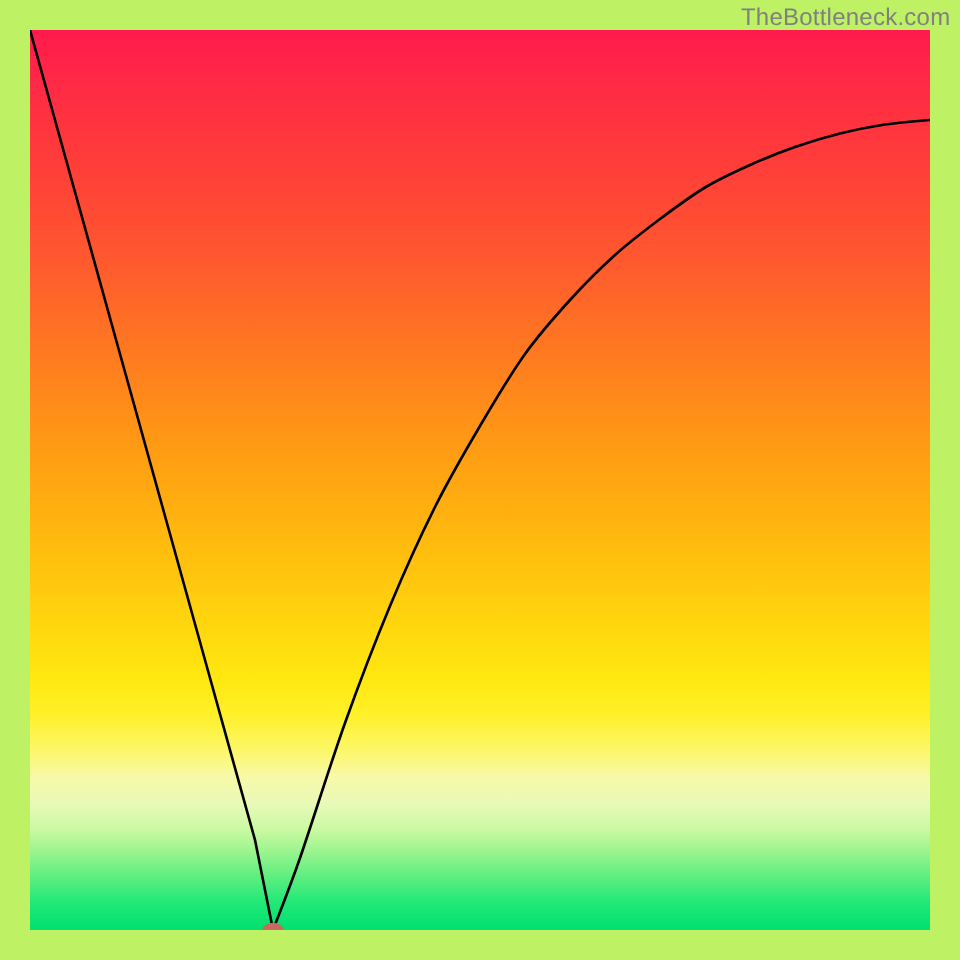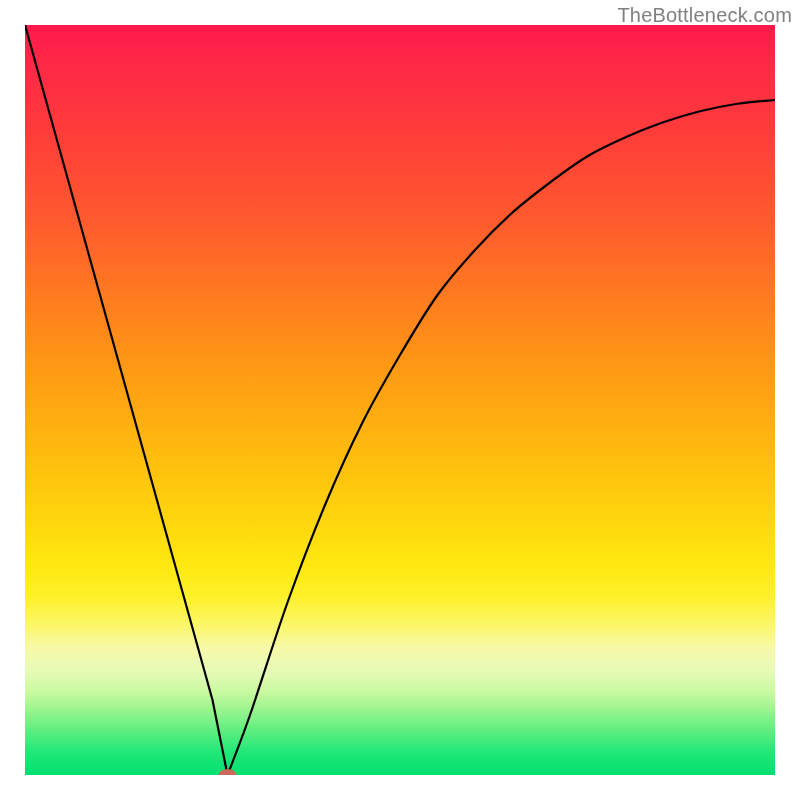--- a/index.html
+++ b/index.html
@@ -8,21 +8,21 @@
     width: 800px;
     height: 800px;
     overflow: hidden;
     background: #000;
     font-family: Arial, Helvetica, sans-serif;
   }
   .frame {
     position: relative;
     width: 800px;
     height: 800px;
-    background: #ffffff;
+    background: #bef264;
   }
   .plot {
     position: absolute;
     left: 25px;
     top: 25px;
     width: 750px;
     height: 750px;
     background: linear-gradient(
       to bottom,
       #ff1a4d 0%,

